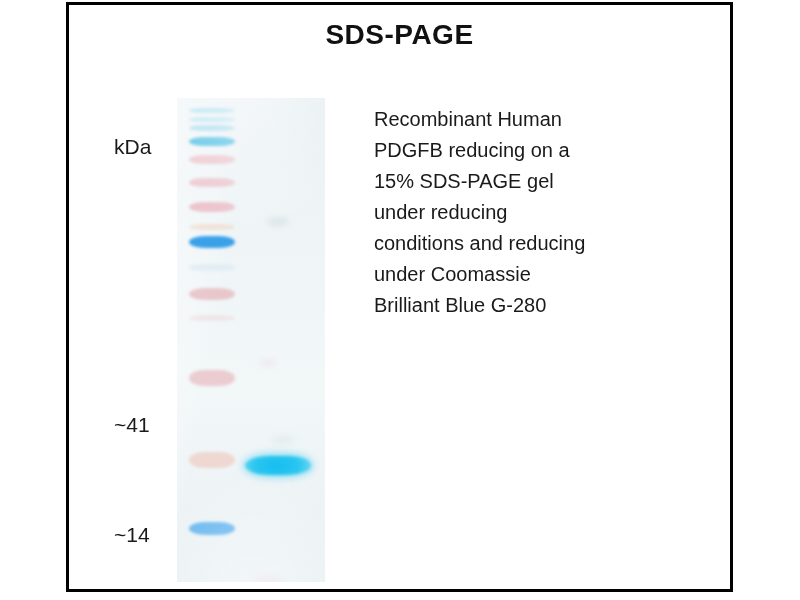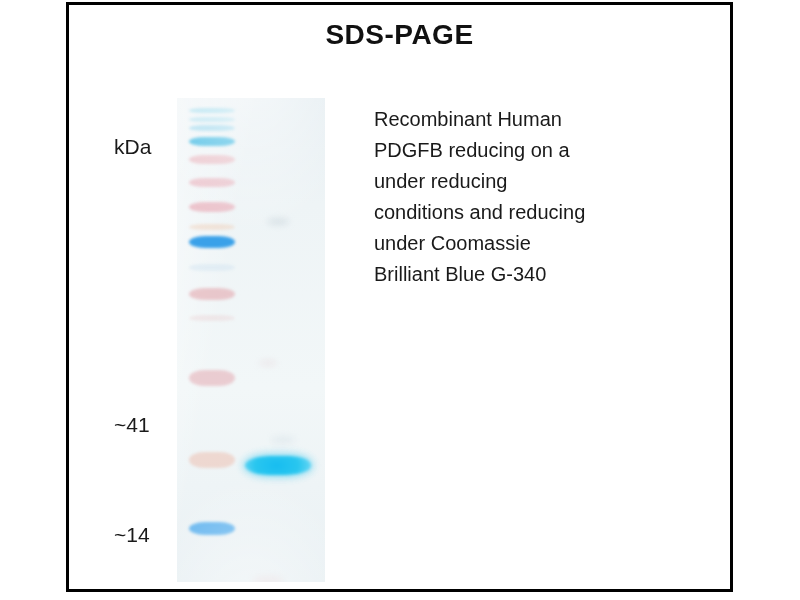--- a/index.html
+++ b/index.html
@@ -178,17 +178,18 @@
 
   </div>
 
 </div>
 
 <div id="caption" style="position:absolute; left:374px; top:104px; width:290px;
             font-size:20px; line-height:31px; color:#1a1a1a;
             font-family:Liberation Sans, sans-serif;">
     <div>Recombinant Human</div>
     <div>PDGFB reducing on a</div>
+    <div>15% SDS-PAGE gel</div>
     <div>under reducing</div>
     <div>conditions and reducing</div>
     <div>under Coomassie</div>
-    <div>Brilliant Blue G-340</div>
+    <div>Brilliant Blue G-280</div>
   </div>
 
 </body></html>

